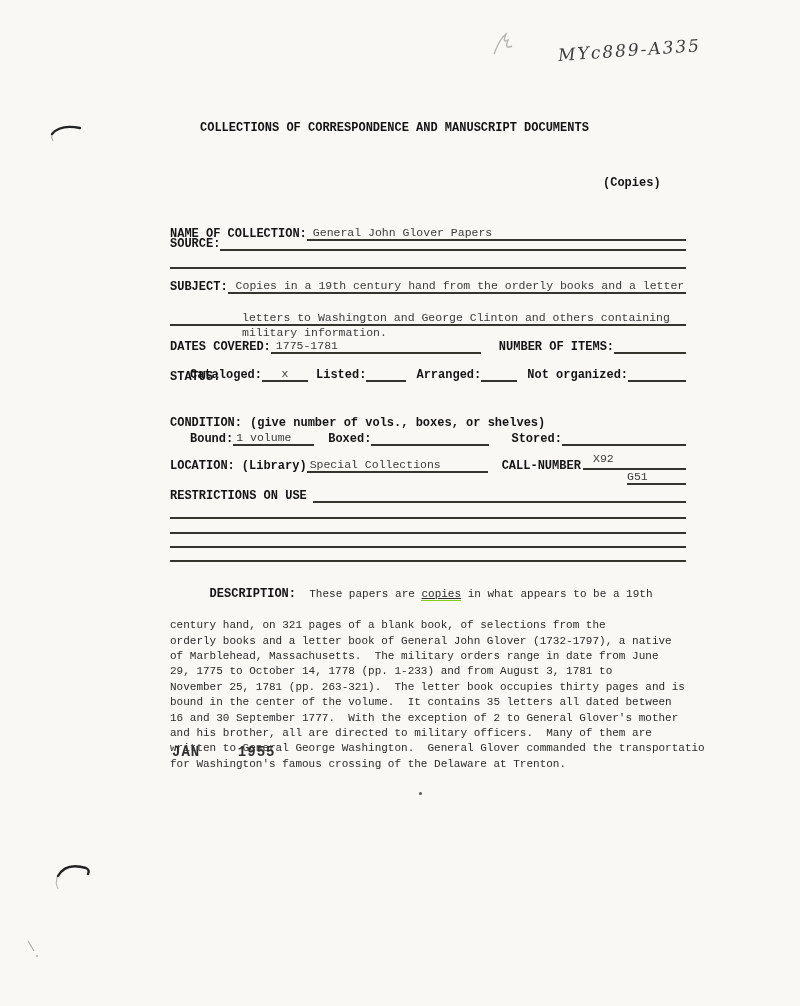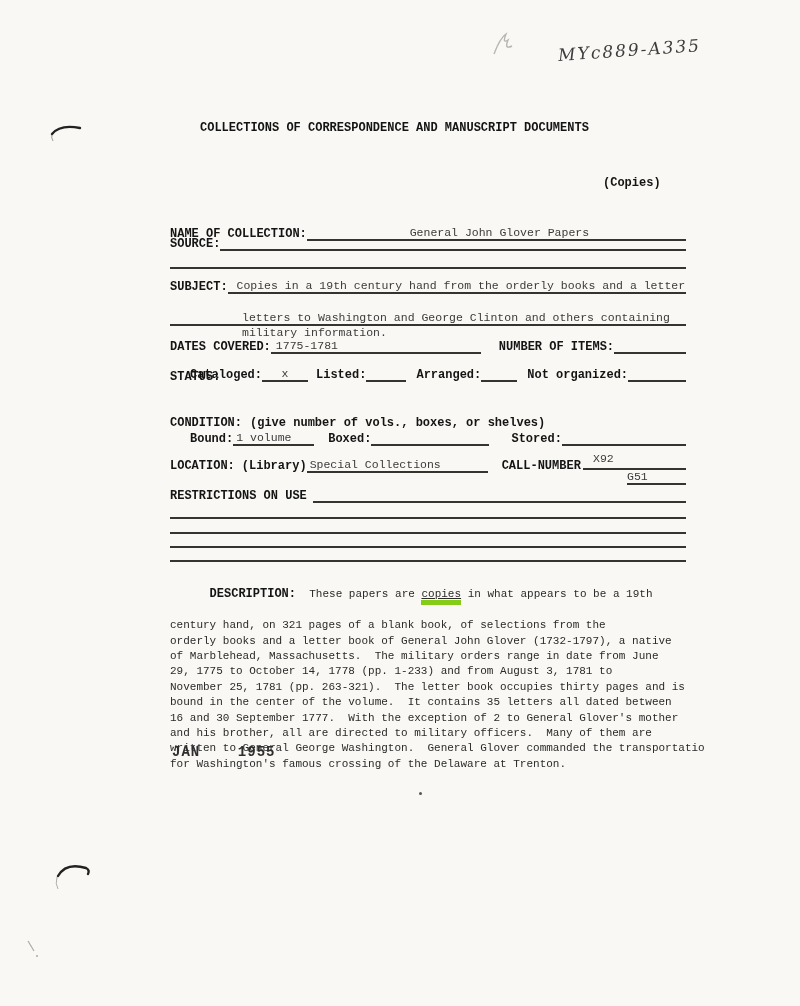--- a/index.html
+++ b/index.html
@@ -10,21 +10,21 @@
     color:#1c1c1c;
     overflow:hidden;
   }
   .page{position:relative;width:800px;height:1006px;background:#f9f8f4;}
   .lbl{font-weight:bold;font-size:12px;color:#141414;white-space:pre;}
   .typed{font-size:11.5px;color:#3b3b3b;white-space:pre;}
   .desc{font-size:11px;color:#2a2a2a;white-space:pre;line-height:15.4px;}
   .row{position:absolute;display:flex;align-items:flex-end;}
   .ul{border-bottom:2px solid #35342f;}
   .rule{position:absolute;height:0;border-bottom:2px solid #35342f;left:170px;right:114px;}
-  .fill{flex:1 1 auto;text-align:center;}
+  .fill{flex:1 1 auto;}
   .handwrite{
     font-family:"DejaVu Serif","Liberation Serif",serif;
     font-style:italic;font-size:17px;color:#3d3d3d;letter-spacing:2px;
     transform:rotate(-4deg);
   }
   .stamp{font-size:14px;font-weight:bold;color:#2e2e2e;letter-spacing:1px;white-space:pre;}
   .center-x{text-align:center;}
   svg{display:block;}
 </style>
 </head>
@@ -125,21 +125,21 @@
     <span class="lbl">RESTRICTIONS ON USE</span>
     <span class="typed ul fill" style="margin-left:6px;"></span>
   </div>
   <div class="rule" style="top:517px;"></div>
   <div class="rule" style="top:532px;"></div>
   <div class="rule" style="top:546px;"></div>
   <div class="rule" style="top:560px;"></div>
 
   <div style="position:absolute;left:170px;top:572px;width:560px;">
     <div class="desc">
-      <span class="lbl" style="font-size:12px;">DESCRIPTION:</span><span>  These papers are </span><span style="border-bottom:5px solid #84cc16;text-decoration:underline;">copies</span><span> in what appears to be a 19th</span>
+      <span class="lbl" style="font-size:12px;">DESCRIPTION:</span><span>  These papers are </span><span style="border-bottom:1px solid #84cc16;text-decoration:underline;">copies</span><span> in what appears to be a 19th</span>
     </div>
     <div class="desc">century hand, on 321 pages of a blank book, of selections from the</div>
     <div class="desc">orderly books and a letter book of General John Glover (1732-1797), a native</div>
     <div class="desc">of Marblehead, Massachusetts.  The military orders range in date from June</div>
     <div class="desc">29, 1775 to October 14, 1778 (pp. 1-233) and from August 3, 1781 to</div>
     <div class="desc">November 25, 1781 (pp. 263-321).  The letter book occupies thirty pages and is</div>
     <div class="desc">bound in the center of the volume.  It contains 35 letters all dated between</div>
     <div class="desc">16 and 30 September 1777.  With the exception of 2 to General Glover's mother</div>
     <div class="desc">and his brother, all are directed to military officers.  Many of them are</div>
     <div class="desc">written to General George Washington.  General Glover commanded the transportatio</div>

